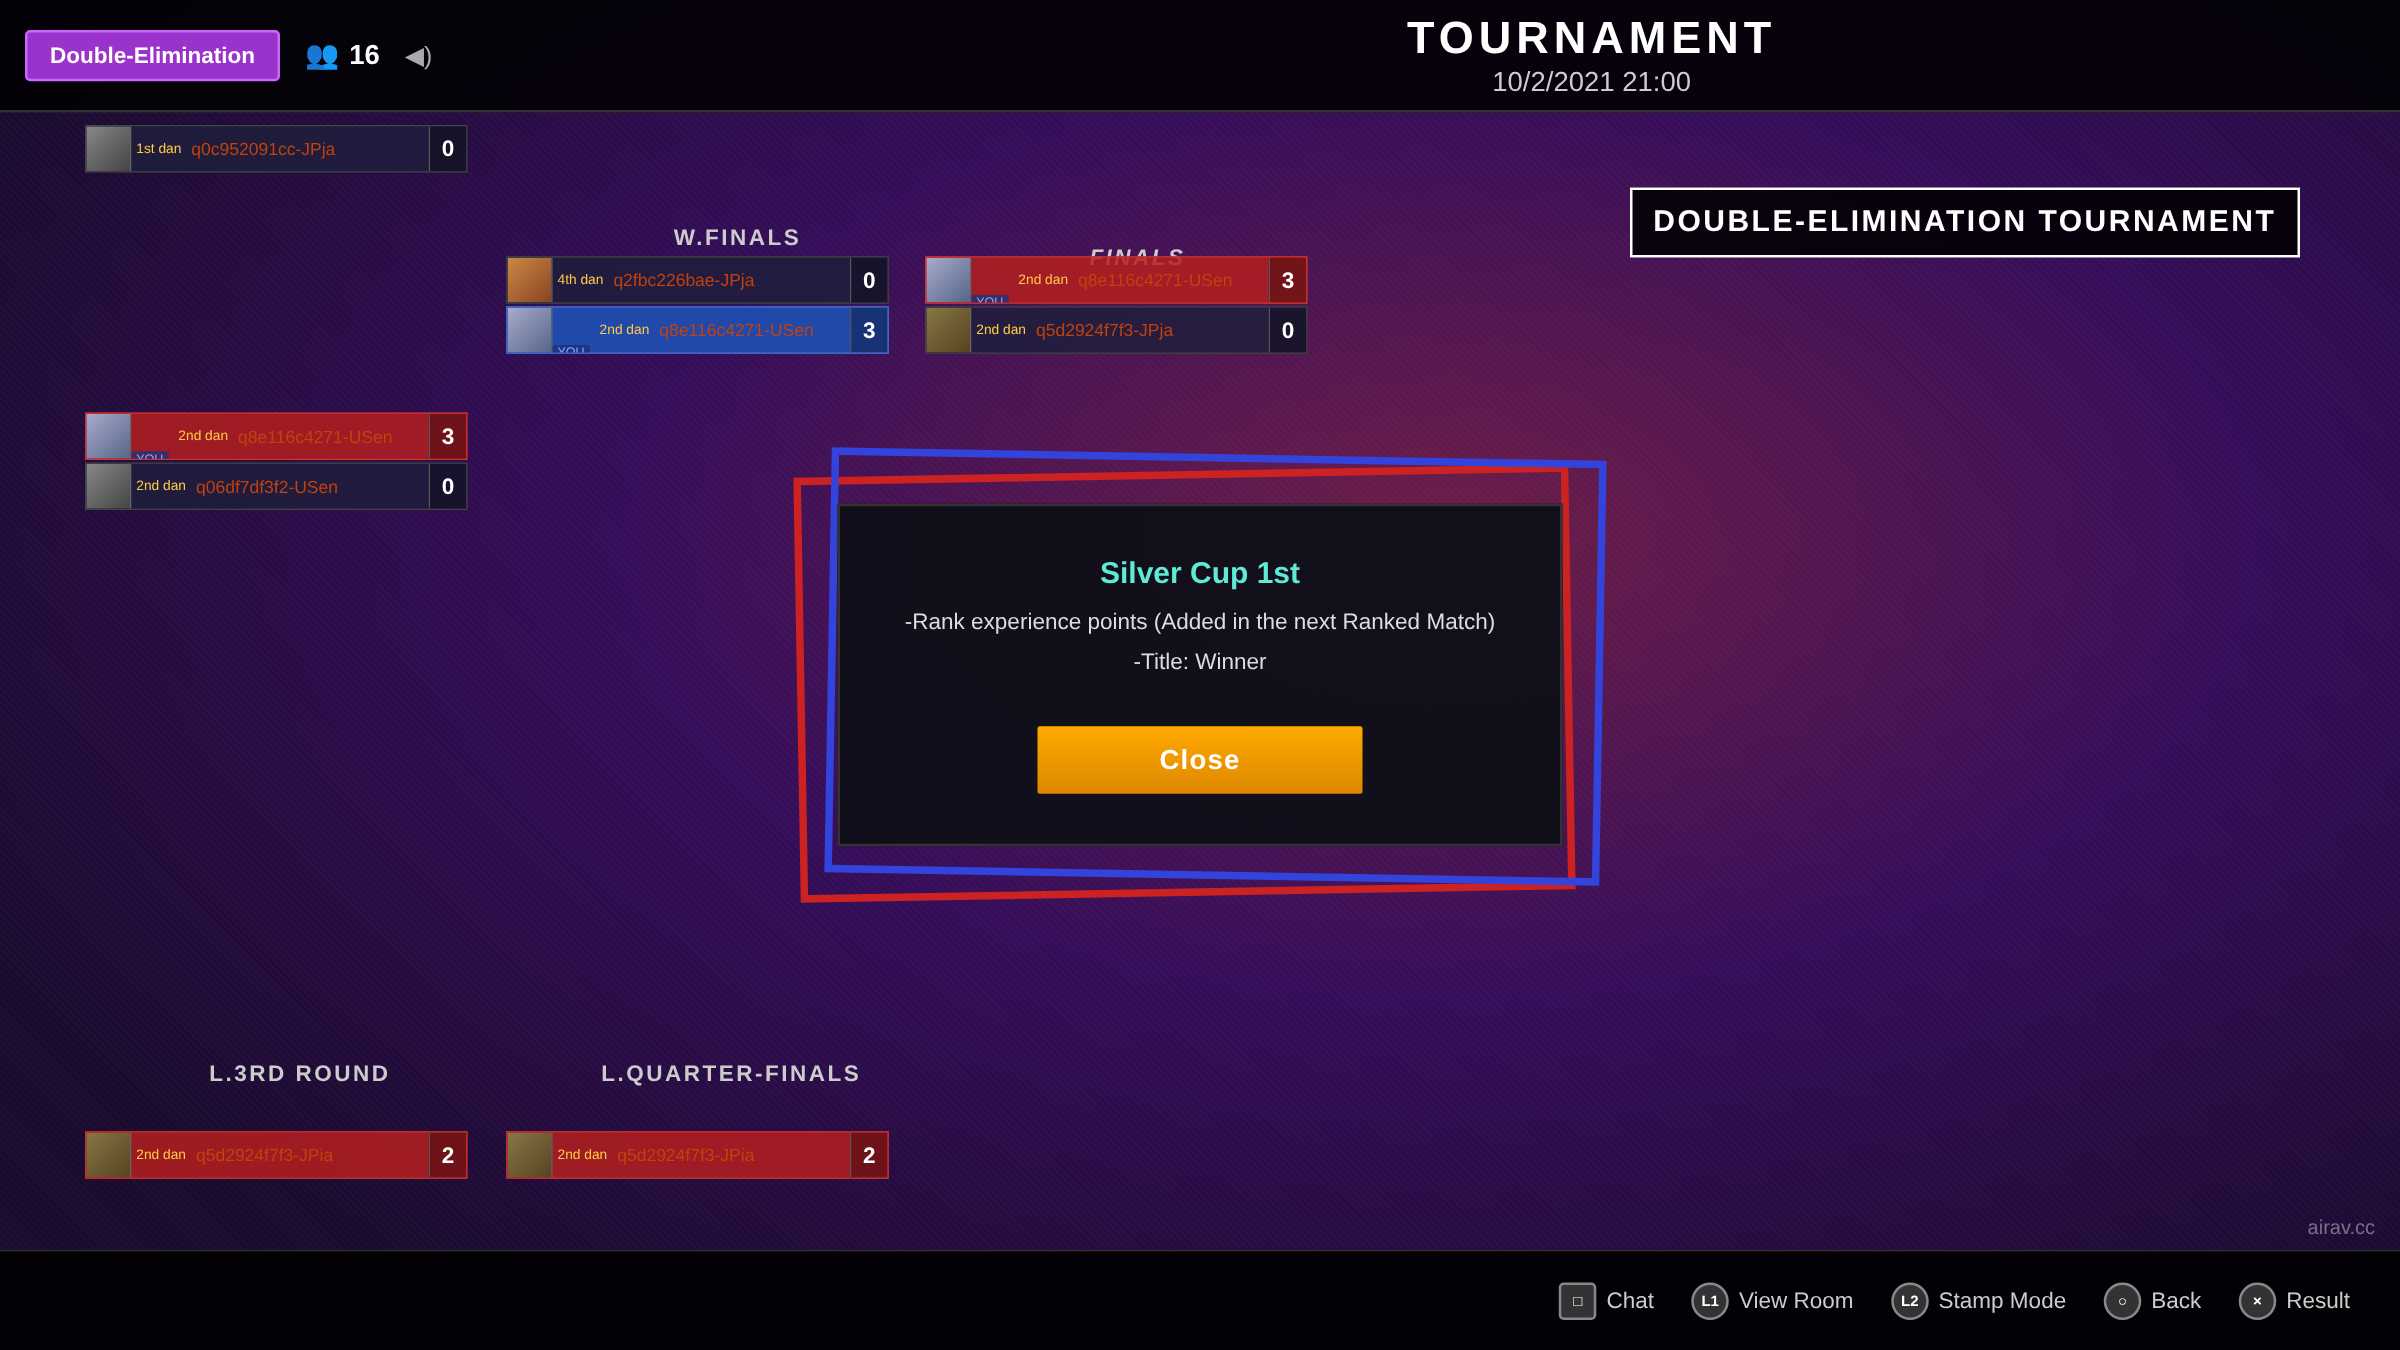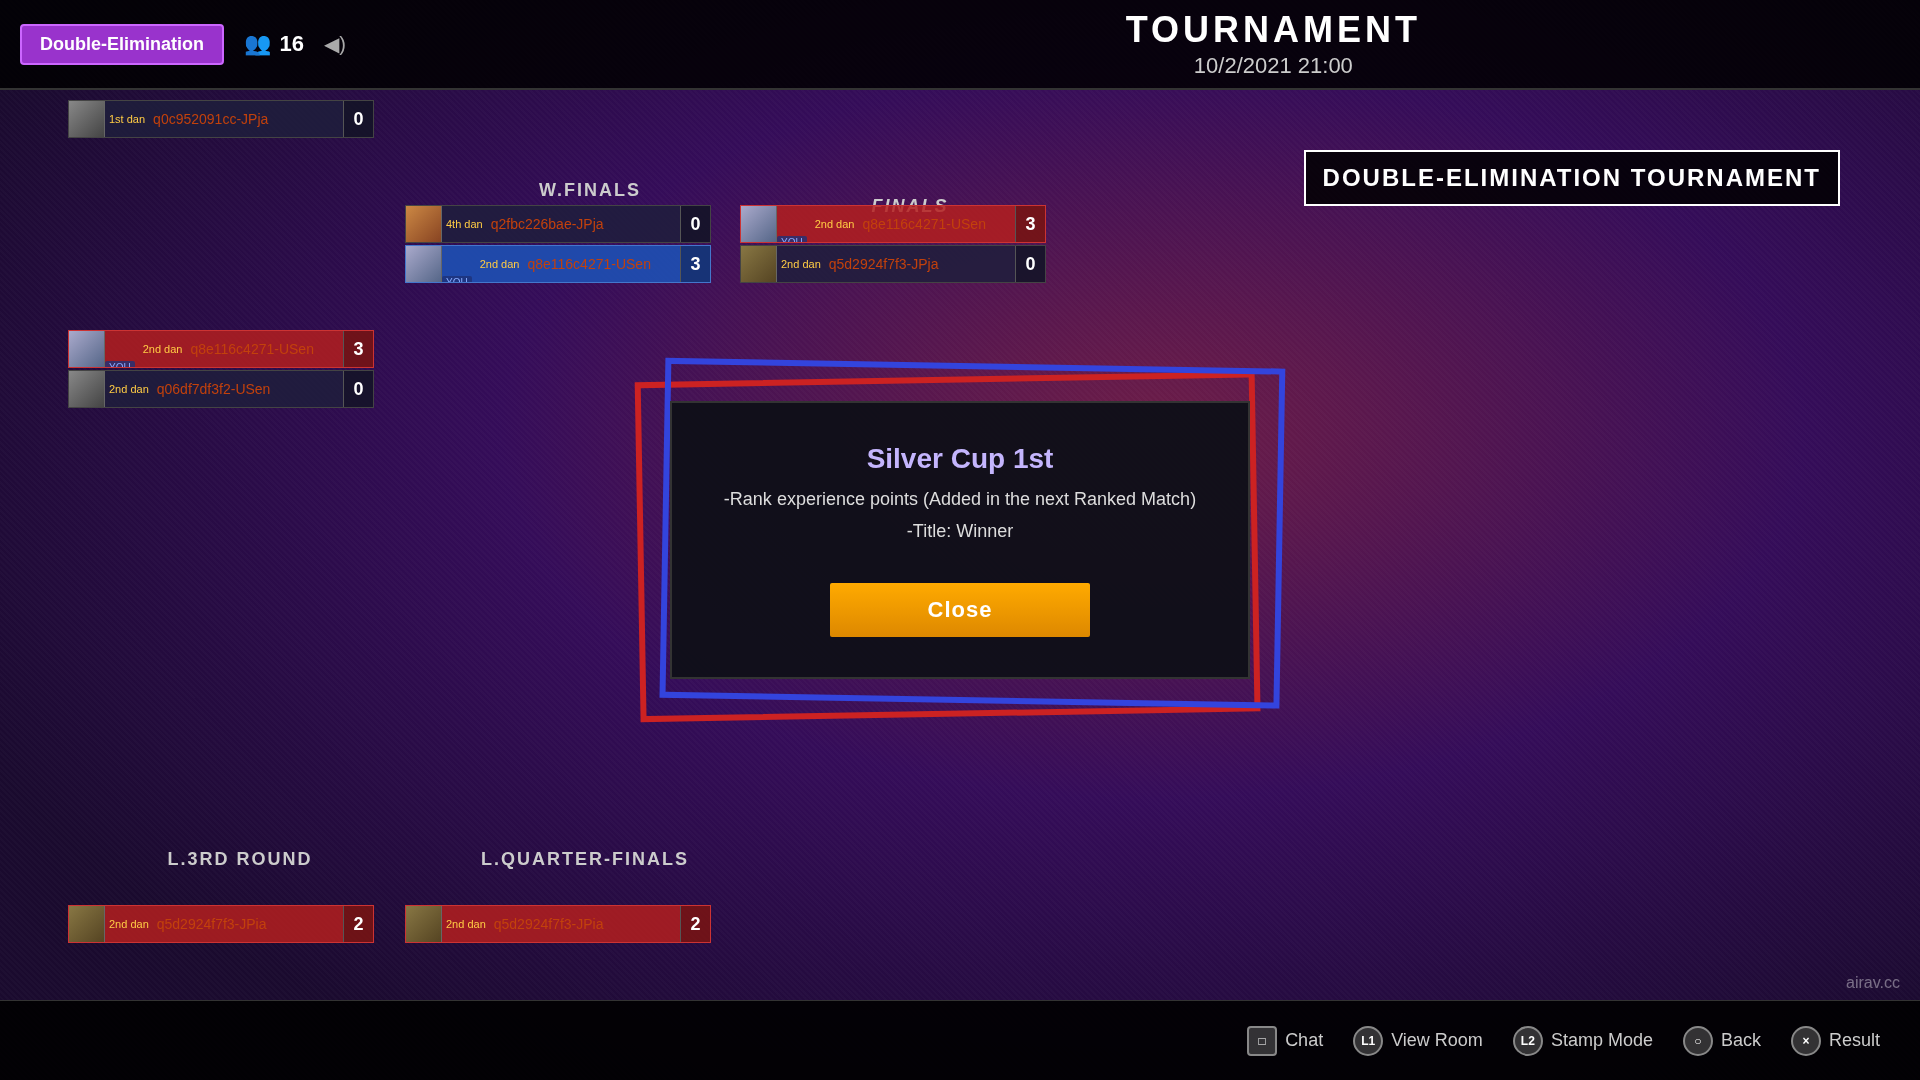--- a/index.html
+++ b/index.html
@@ -328,22 +328,22 @@
       position: relative;
       width: 580px;
       background: rgba(15, 15, 25, 0.97);
       border: 2px solid #333;
       z-index: 25;
       padding: 40px 50px;
       text-align: center;
     }
 
     .modal-title {
-      color: #c4b5fd;
-      font-size: 28px;
+      color: #5eead4;
+      font-size: 24px;
       font-weight: bold;
       margin-bottom: 8px;
     }
 
     .modal-body {
       color: #ddd;
       font-size: 18px;
       line-height: 1.8;
       margin-bottom: 36px;
     }

